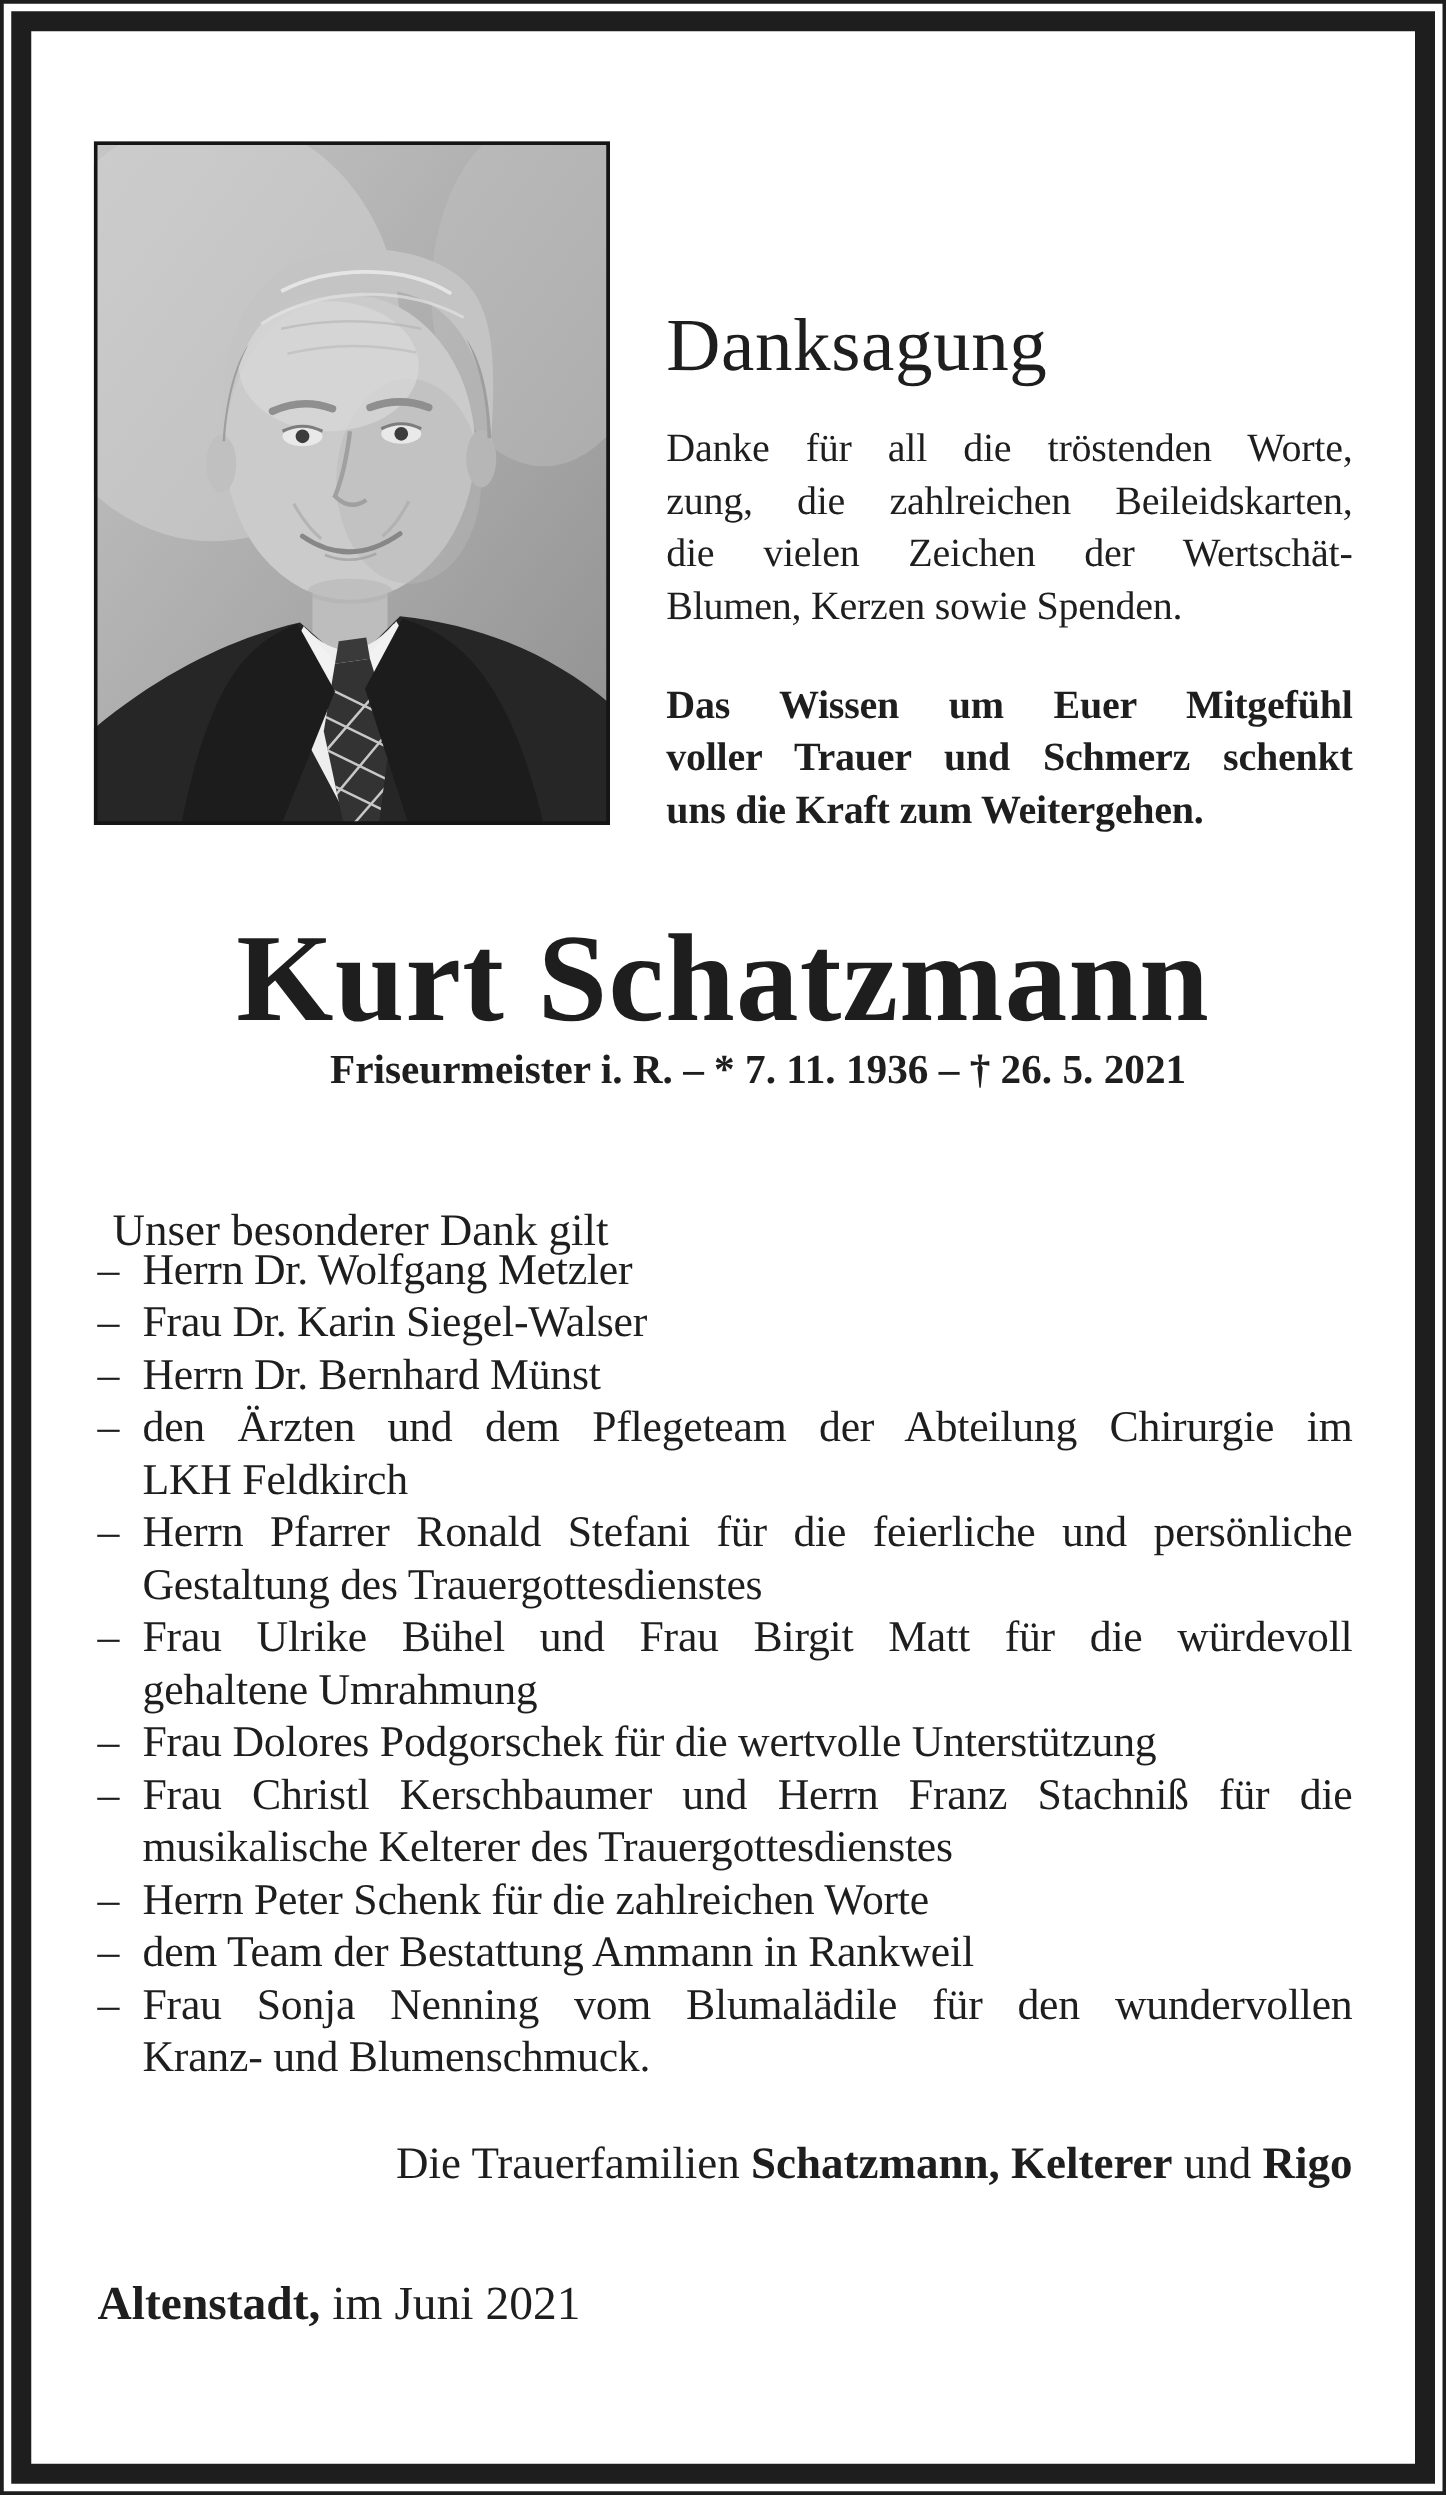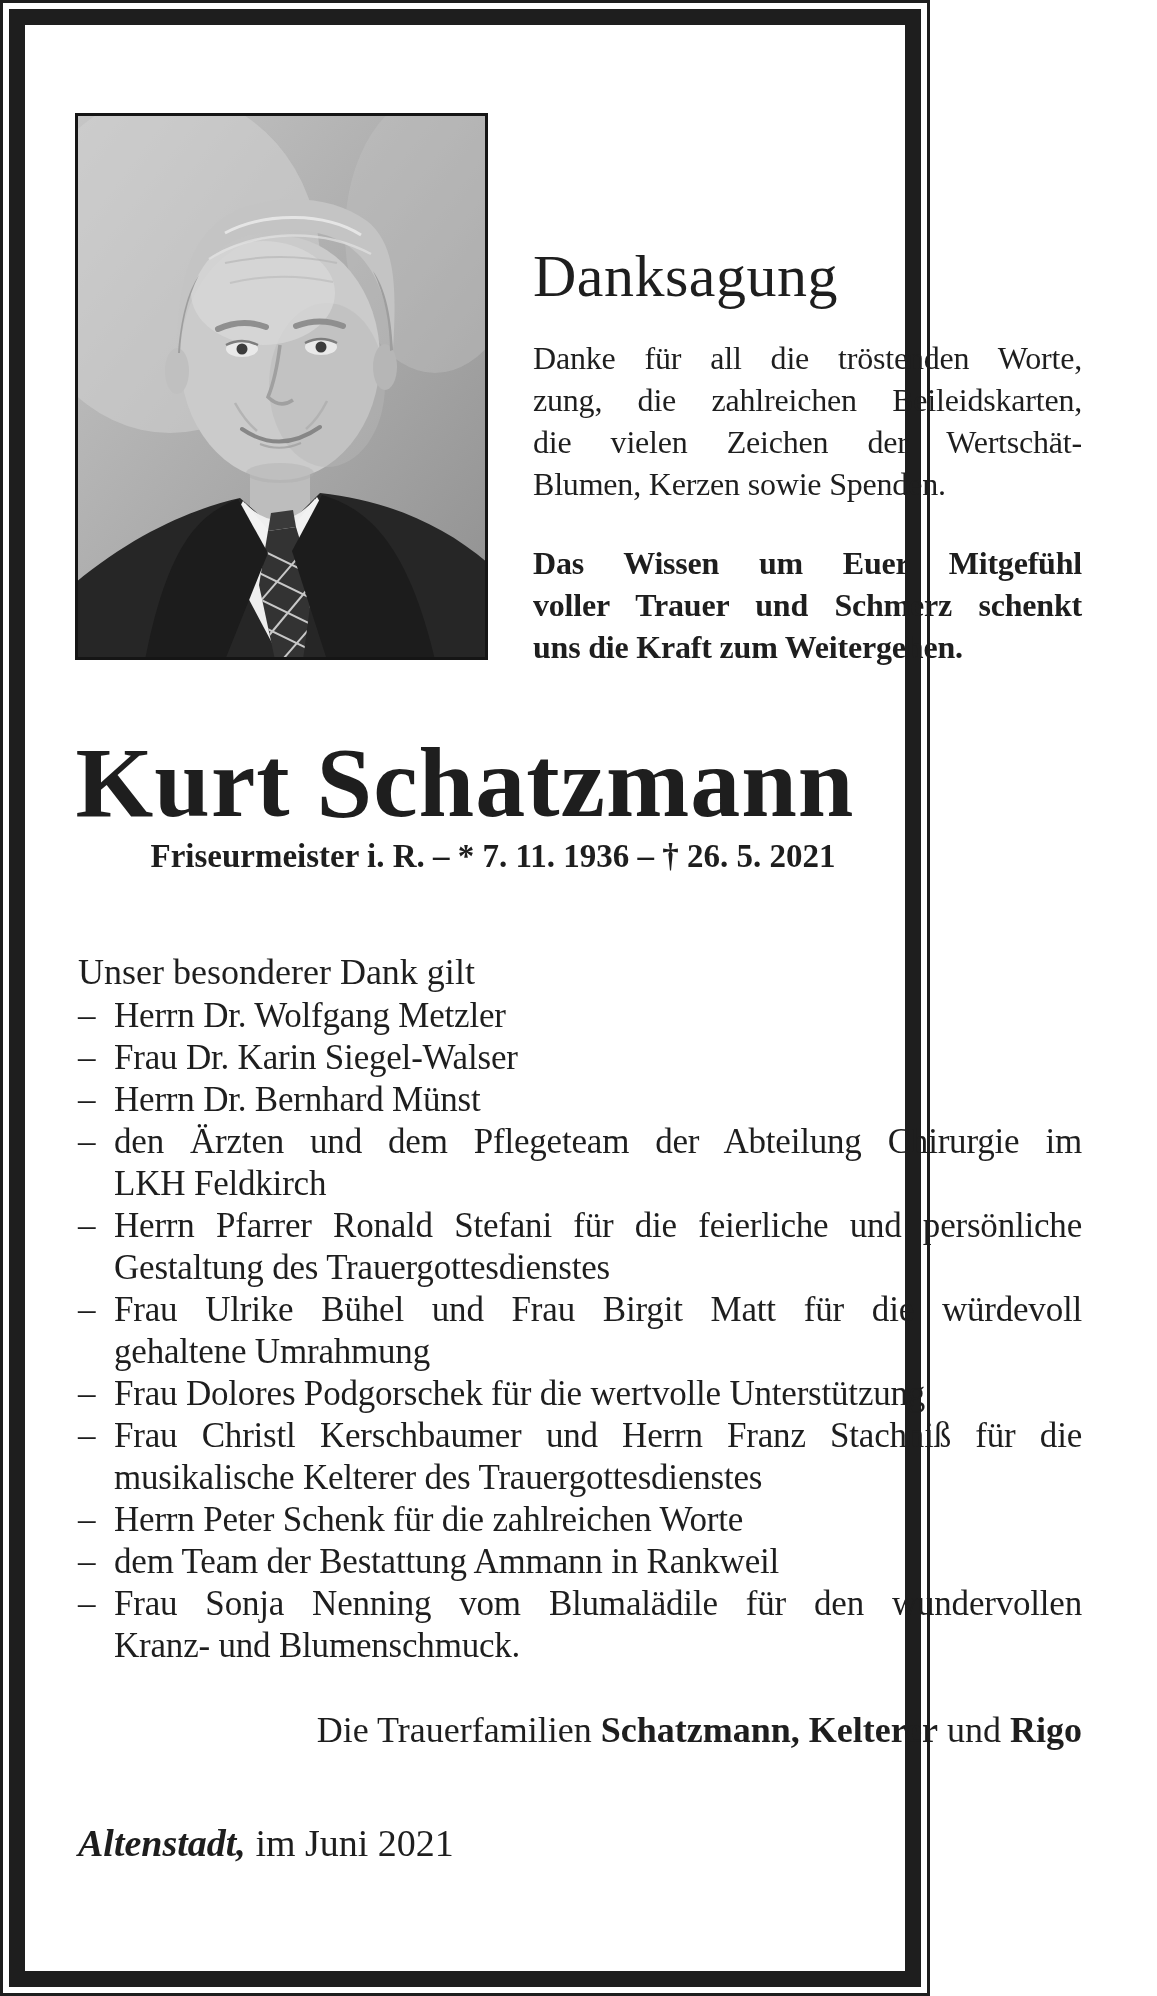--- a/index.html
+++ b/index.html
@@ -8,21 +8,21 @@
     --paper:#ffffff;
   }
   html,body{margin:0;padding:0;background:#ffffff;}
   body{
     width:1157px;
     font-family:"Liberation Serif","DejaVu Serif",serif;
     color:var(--ink);
   }
   .sheet{
     position:relative;
-    width:930px;height:1996px;
+    width:1157px;height:1996px;
     box-sizing:border-box;
     background:var(--paper);
     border:3px solid var(--ink);
     padding:6px;
   }
   .inner{
     position:relative;
     width:100%;height:100%;
     box-sizing:border-box;
     border:16px solid var(--ink);
@@ -60,21 +60,21 @@
   .life-line{
     position:absolute;left:0;top:812px;width:100%;
     text-align:center;
     font-size:33px;line-height:38px;font-weight:bold;
     margin:0;
     padding-left:28px;
   }
   
   .thanks-heading{
     position:absolute;left:53px;top:926px;
-    font-size:36px;line-height:42px;margin:0;font-weight:400;
+    font-size:36px;line-height:42px;margin:12px;font-weight:400;
   }
   .thanks-list{
     position:absolute;left:53px;top:970px;width:1004px;
     list-style:none;margin:0;padding:0;
     font-size:35px;line-height:42px;letter-spacing:-0.2px;
   }
   .thanks-list li{
     position:relative;
     padding-left:36px;
   }
@@ -85,21 +85,21 @@
   .closing{
     position:absolute;left:53px;top:1684px;width:1004px;
     font-size:36px;line-height:42px;margin:0;
     text-align:right;
   }
   .closing b{font-weight:bold;}
   .dateline{
     position:absolute;left:53px;top:1796px;
     font-size:38px;line-height:44px;margin:0;
   }
-  .dateline .place{font-weight:bold;font-style:italic;}
+  .dateline .place{font-weight:bold;}
 </style>
 </head>
 <body>
 
 <div class="sheet">
   <div class="inner">
 
     <div class="photo" title="Black-and-white portrait photo of an elderly man with gray combed-back hair, smiling, wearing a dark suit, white shirt and patterned tie">
       <svg viewBox="0 0 413 547" preserveAspectRatio="none" role="img">
         <defs>

